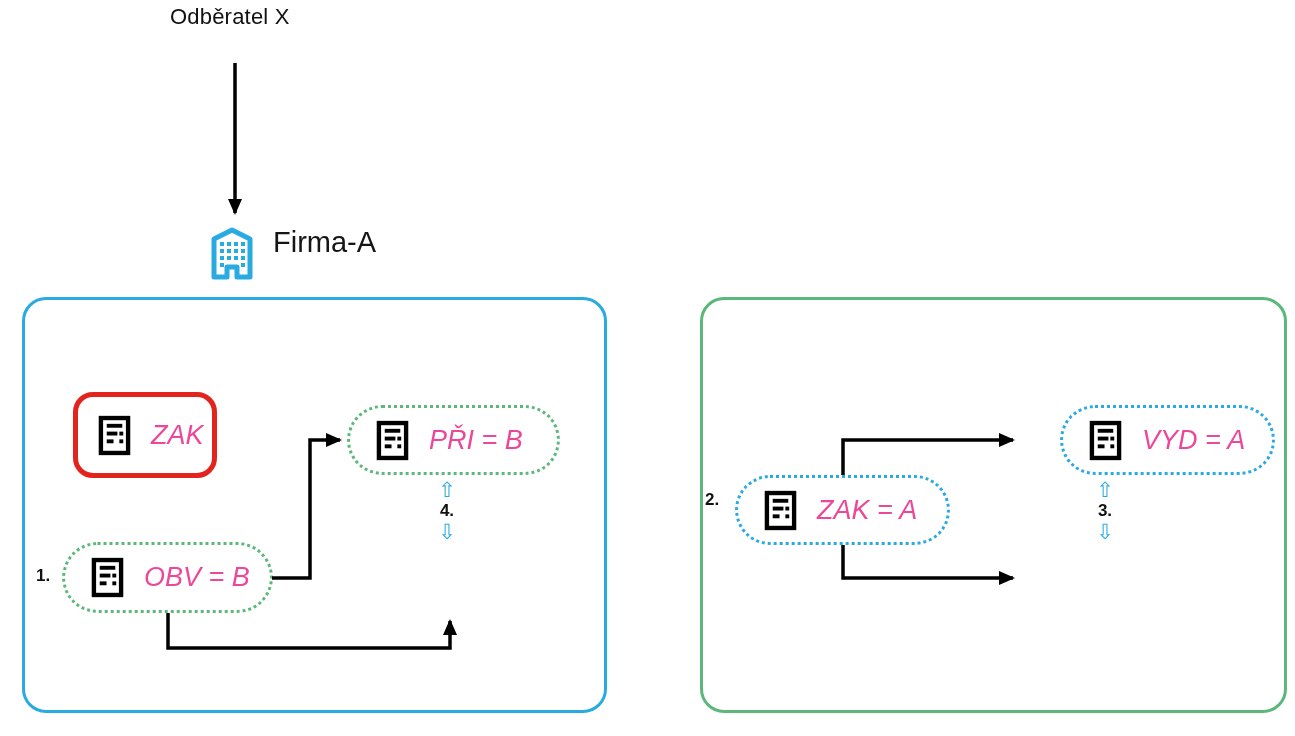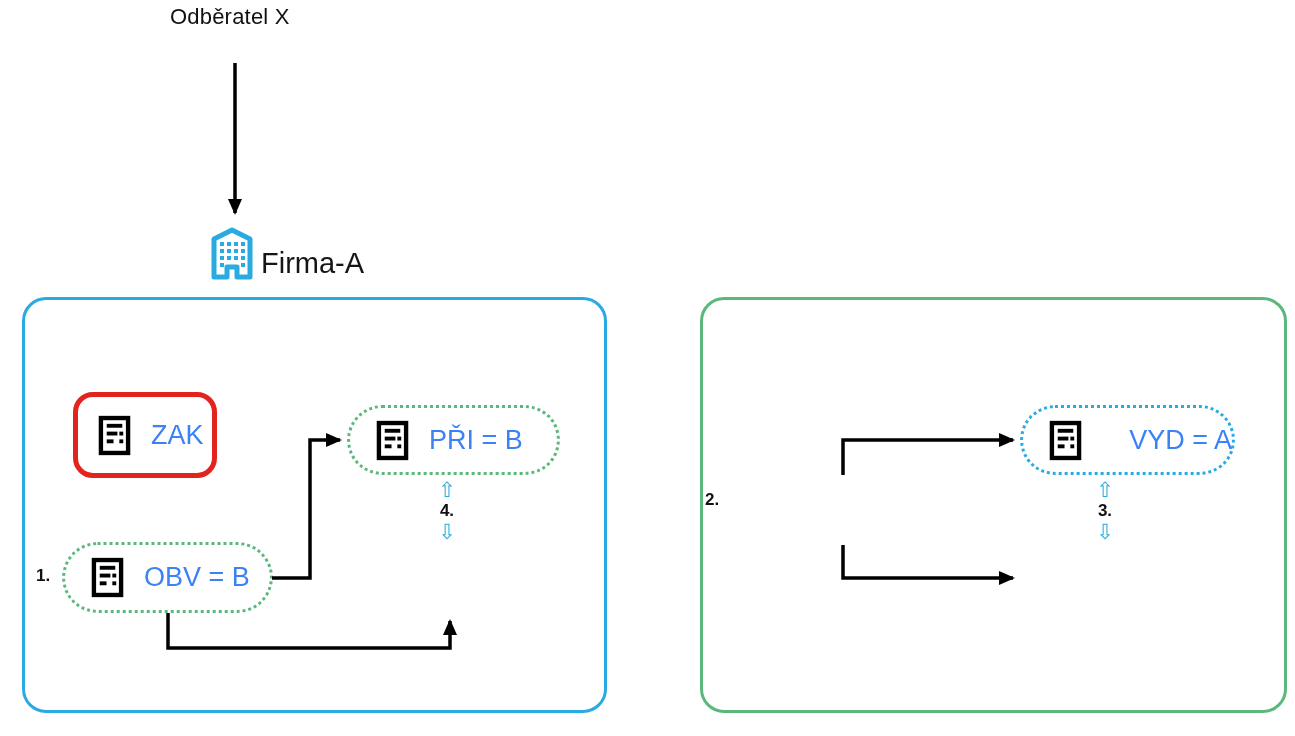--- a/index.html
+++ b/index.html
@@ -13,21 +13,21 @@
     overflow: hidden;
   }
   .abs { position: absolute; }
 
   
   .customer-label {
     font-size: 22px;
     color: #111;
     letter-spacing: 0.2px;
   }
-  .firm-header { display: flex; align-items: flex-end; gap: 4px; }
+  .firm-header { display: flex; align-items: flex-start; gap: 16px; }
   .firm-name { font-size: 29px; color: #151515; }
 
   
   .firm-box {
     box-sizing: border-box;
     border-radius: 24px;
     background: transparent;
   }
   .firm-box.blue  { border: 3px solid var(--blue); }
   .firm-box.green { border: 3px solid var(--green); }
@@ -38,21 +38,21 @@
     display: flex;
     align-items: center;
     gap: 20px;
     padding-left: 26px;
     background: #fff;
   }
   .pill { border-radius: 36px; }
   .node.green-dotted { border: 3px dotted var(--green); }
   .node.blue-dotted  { border: 3px dotted var(--blue); }
   .node.red-solid    { border: 5px solid var(--red); border-radius: 20px; padding-left: 20px; }
-  .node-label { font-size: 27px; color: #3b82f6; white-space: nowrap; }
+  .node-label { font-size: 27px; color: #ec4899; white-space: nowrap; font-style: italic; }
 
   .doc-icon { width: 33px; height: 41px; flex: 0 0 auto; }
   .building-icon { width: 50px; height: 54px; }
   .building-icon.blue  { color: var(--blue);  }
   .building-icon.green { color: var(--green); }
 
   
   .step-label { font-size: 17px; font-weight: bold; color: #111; }
   .step-col {
     display: flex;
@@ -145,22 +145,28 @@
   </div>
 
   <div class="abs node green-dotted pill" style="left:62px; top:542px; width:211px; height:71px;">
     <svg class="doc-icon">
         <use href="#doc-icon-sym"></use>
       </svg>
     <span class="node-label">OBV = B</span>
   </div>
 
 
-
-  <div class="abs node blue-dotted pill" style="left:1020px; top:405px; width:215px; height:70px;justify-content:space-between;">
+  <div class="abs node blue-dotted pill" style="left:735px; top:475px; width:215px; height:70px;">
+    <svg class="doc-icon">
+        <use href="#doc-icon-sym"></use>
+      </svg>
+    <span class="node-label">ZAK = A</span>
+  </div>
+
+  <div class="abs node blue-dotted pill" style="left:1060px; top:405px; width:215px; height:70px;">
     <svg class="doc-icon">
         <use href="#doc-icon-sym"></use>
       </svg>
     <span class="node-label">VYD = A</span>
   </div>
 
 
   <span class="abs step-label" style="left:36px; top:566px;">1.</span>
   <span class="abs step-label" style="left:705px; top:490px;">2.</span>
 

